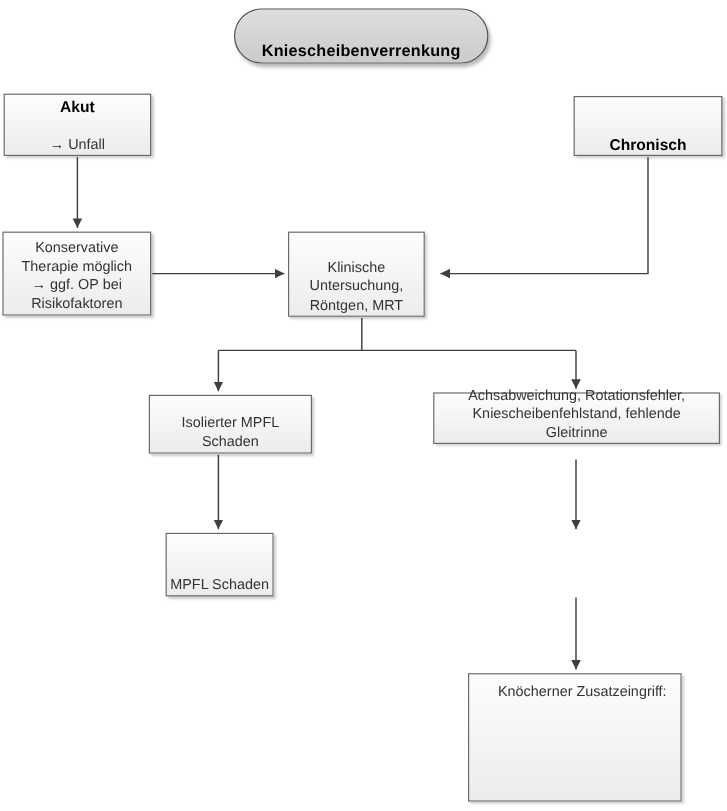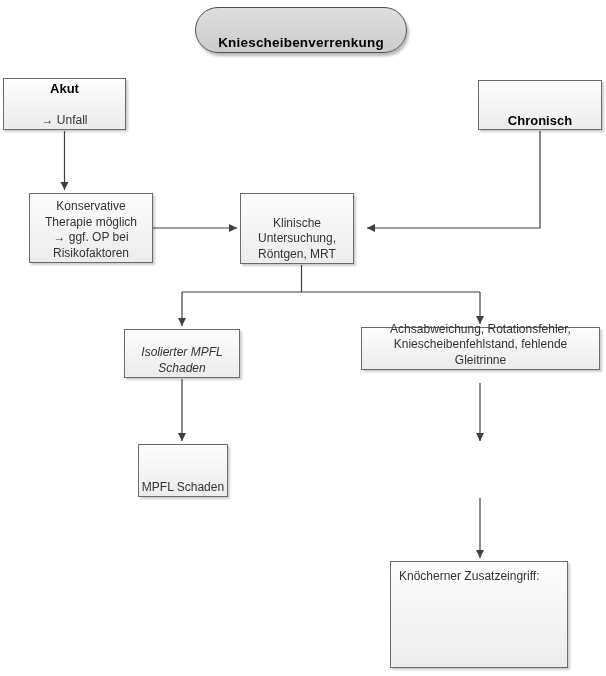--- a/index.html
+++ b/index.html
@@ -31,21 +31,21 @@
   }
   .node__title{font-weight:bold;color:#000000;font-size:13.5px;letter-spacing:0.2px;}
   .node__heading{font-weight:bold;color:#000000;font-size:13px;}
   .node__detail{font-size:12px;color:#333333;margin-top:16px;}
   .node__label{white-space:pre-line;}
   .node--left{
     align-items:flex-start;justify-content:flex-start;
     text-align:left;
     padding:7px 6px 6px 8px;
   }
-  .node--left .node__subheading{font-size:12px;color:#333333;}
+  .node--left .node__subheading{font-size:12px;color:#333333;margin-left:16px;}
   .bullet-list{
     margin:13px 0 0 0;
     padding:0 0 0 26px;
     list-style-type:disc;
   }
   .bullet-list li{
     margin:0 0 3.5px 0;
     font-size:12px;color:#333333;
   }
 </style>
@@ -80,34 +80,34 @@
 
   <div class="node" style="left:3px;top:78px;width:123px;height:52px;">
     <div class="node__heading">Akut</div>
     <div class="node__detail">→ Unfall</div>
   </div>
 
   <div class="node" style="left:478px;top:80px;width:124px;height:50px;">
     <div class="node__heading">Chronisch</div>
   </div>
 
-  <div class="node" style="left:2px;top:193px;width:124px;height:70px;margin-left:27px;">
+  <div class="node" style="left:2px;top:193px;width:124px;height:70px;">
     <div class="node__label">Konservative
 Therapie möglich
 → ggf. OP bei
 Risikofaktoren</div>
   </div>
 
   <div class="node" style="left:240px;top:193px;width:114px;height:71px;">
     <div class="node__label">Klinische
 Untersuchung,
 Röntgen, MRT</div>
   </div>
 
-  <div class="node" style="left:124px;top:329px;width:116px;height:49px;font-style:italic;">
+  <div class="node" style="left:124px;top:329px;width:136px;height:49px;">
     <div class="node__label">Isolierter MPFL
 Schaden</div>
   </div>
 
   <div class="node" style="left:361px;top:327px;width:239px;height:43px;">
     <div class="node__label">Achsabweichung, Rotationsfehler,
 Kniescheibenfehlstand, fehlende
 Gleitrinne</div>
   </div>
 

